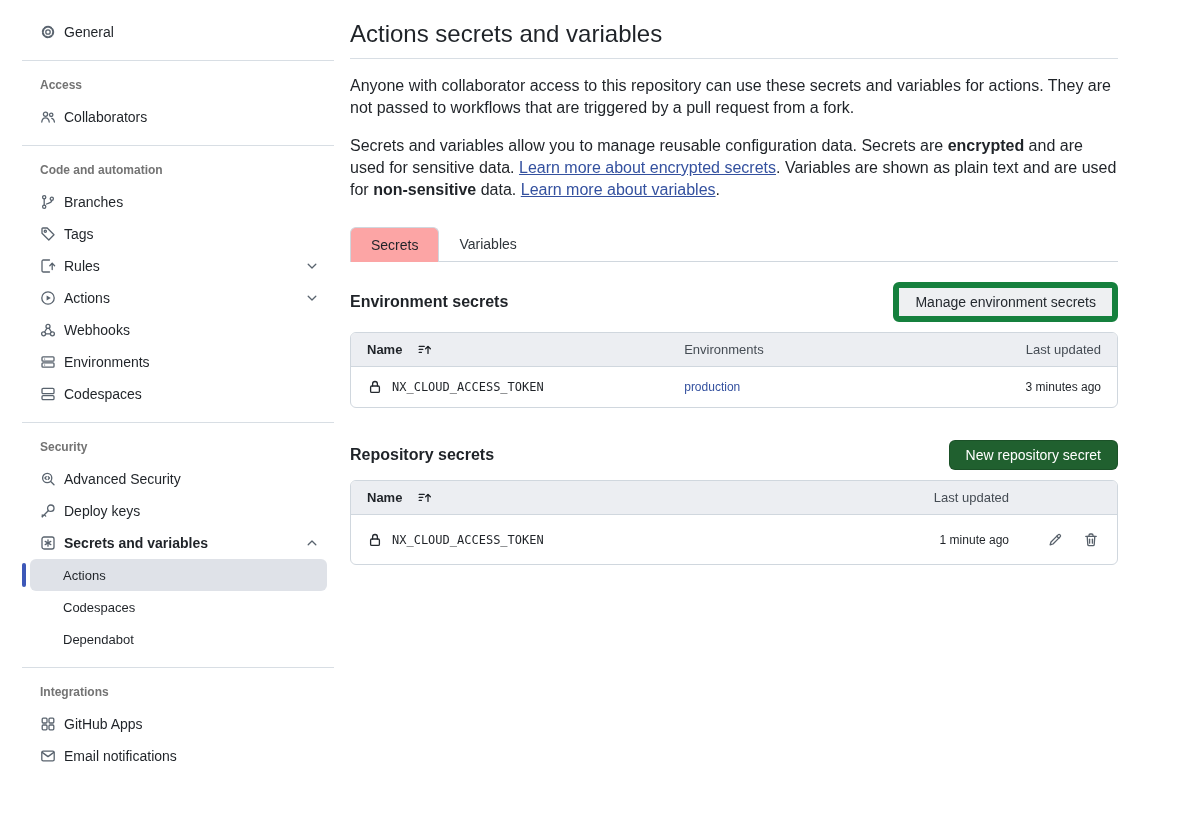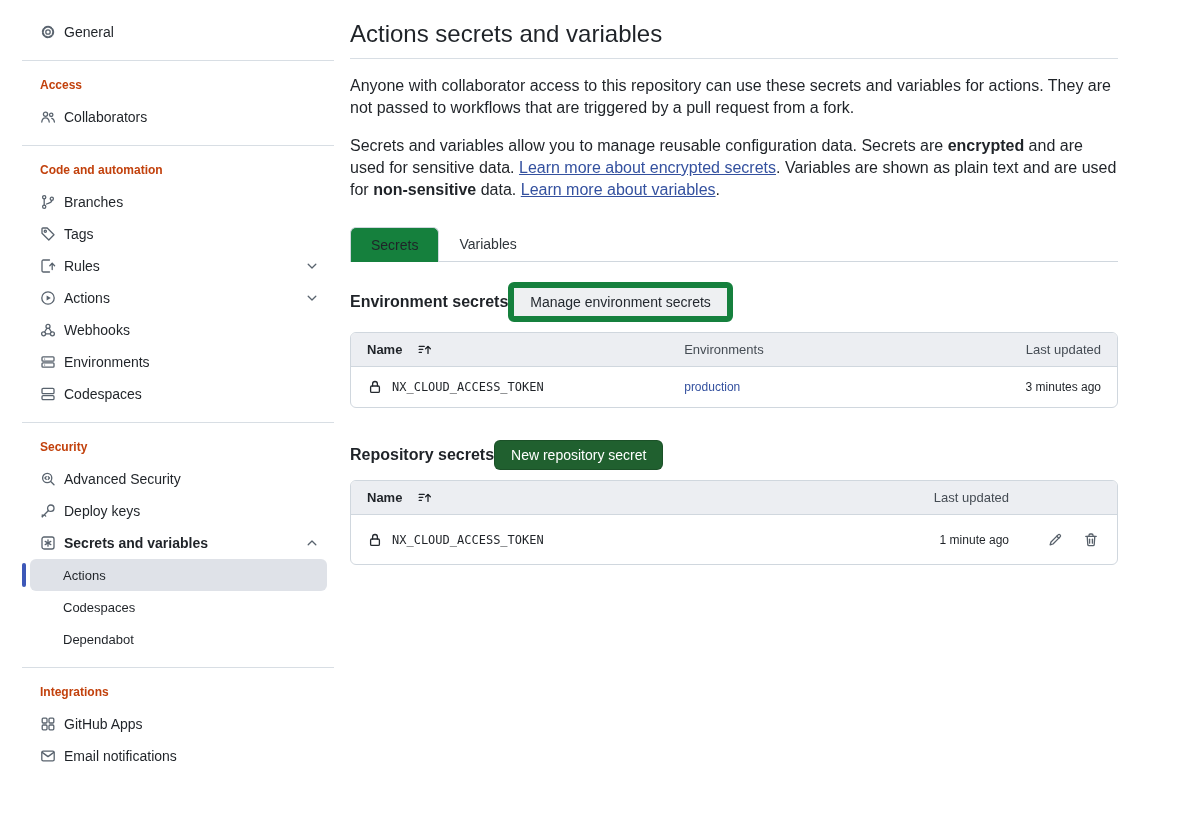--- a/index.html
+++ b/index.html
@@ -15,43 +15,43 @@
 
   
   .sidebar { width:334px; flex:none; padding:16px 0 0 22px; }
   .sidebar-inner { width:312px; }
   .nav-item { height:32px; display:flex; align-items:center; gap:8px;
               padding:0 14px 0 18px; font-size:14px; border-radius:6px; cursor:pointer; }
   .nav-item .nicon { color:#59636e; display:flex; }
   .nav-item .chev { margin-left:auto; color:#59636e; display:flex; }
   .nav-item.bold .nlabel { font-weight:700; }
   .divider { border-top:1px solid #d8dee4; margin:12px 0; }
-  .section-label { font-size:12px; font-weight:700; color:#c2410c; height:24px;
+  .section-label { font-size:12px; font-weight:700; color:#737373; height:24px;
                    display:flex; align-items:center; padding-left:18px; margin-bottom:4px; }
   .subitem { position:relative; height:32px; margin:0 0 0 8px; width:297px;
              display:flex; align-items:center; padding-left:33px; font-size:13px;
              border-radius:6px; cursor:pointer; }
   .subitem.selected { background:#dfe2e8; }
   .subitem.selected::before { content:""; position:absolute; left:-8px; top:4px; bottom:4px;
              width:4px; border-radius:2px; background:var(--accent-blue,#3d58b8); }
 
   
   .main { width:768px; margin-left:16px; padding-top:20px; }
   .page-title { font-size:24px; font-weight:400; margin:0; padding-bottom:10px;
                 border-bottom:1px solid #d8dee4; }
   p.copy { font-size:16px; line-height:22px; margin:16px 0 0; }
   b { font-weight:700; }
   a.lnk { color:var(--link-blue,#34519f); text-decoration:underline; cursor:pointer; }
 
   .tabs { margin-top:26px; display:flex; border-bottom:1px solid #d0d7de; }
   .tab { font-size:14px; padding:9px 20px; cursor:pointer; color:#30363c; }
-  .tab.active { color:#1f2328; background:#15803d; border:1px solid #d0d7de; border-bottom:none;
+  .tab.active { color:#1f2328; background:#fca5a5; border:1px solid #d0d7de; border-bottom:none;
                 border-radius:6px 6px 0 0; margin-bottom:-1px; }
 
-  .section-head { display:flex; align-items:center; justify-content:flex-start; margin-top:20px; min-height:30px; }
+  .section-head { display:flex; align-items:center; justify-content:space-between; margin-top:20px; min-height:30px; }
   .section-head h2 { font-size:16px; font-weight:700; margin:0; }
   .btn { font-size:14px; font-weight:500; border-radius:6px; padding:6px 16px; cursor:pointer;
          font-family:"Liberation Sans", sans-serif; }
   .btn.gray { background:#eef0f2; border:6px solid #15803d; color:#24292f; }
   .btn.green { background:var(--button-green,#20602f); border:1px solid rgba(0,0,0,0.15); color:#fff; }
 
   .tbl { margin-top:10px; border:1px solid #d0d7de; border-radius:6px; overflow:hidden; background:#fff; }
   .thead { background:#eceef2; border-bottom:1px solid #d0d7de; display:flex; align-items:center;
            height:34px; font-size:13px; color:#454c54; }
   .thead .hname { font-weight:700; color:#1f2328; display:flex; align-items:center; gap:15px; }

